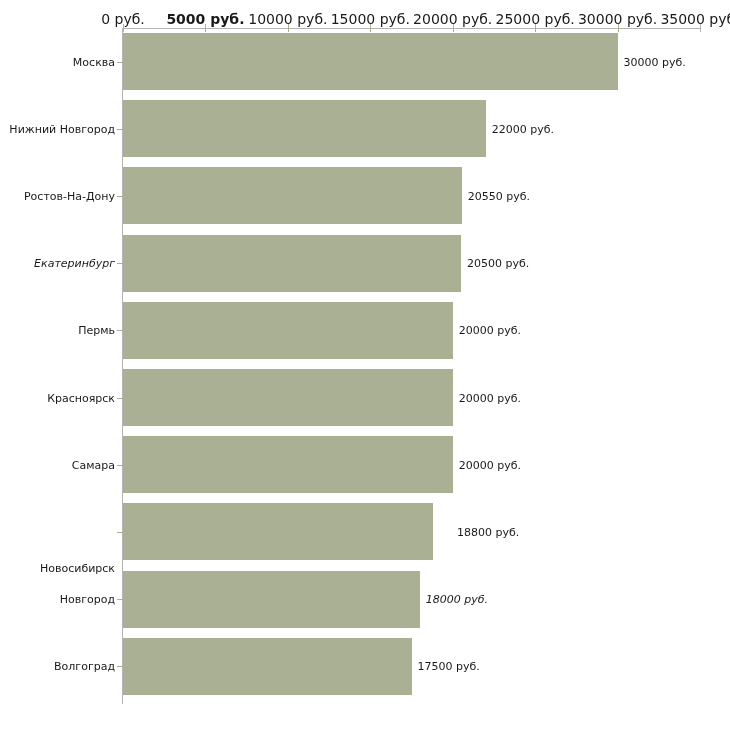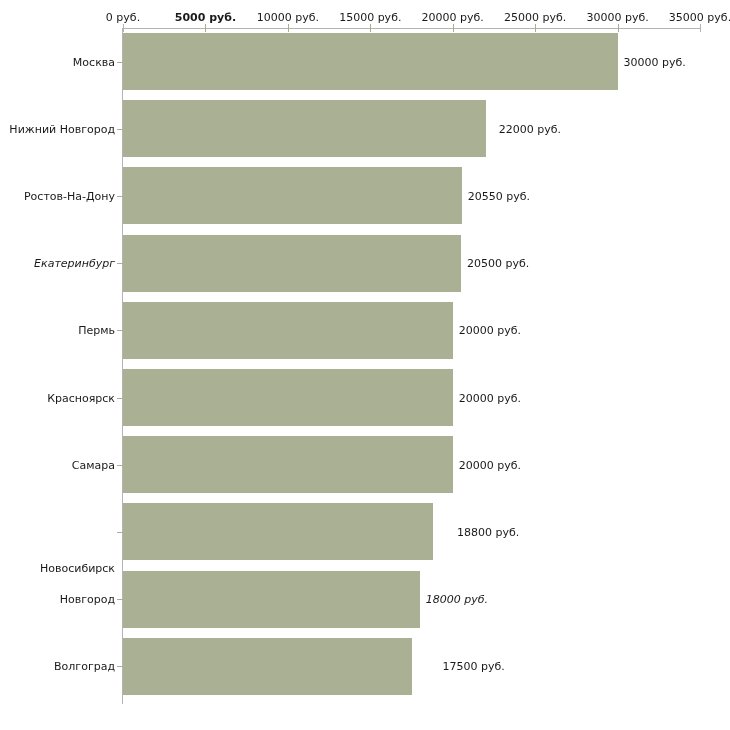--- a/index.html
+++ b/index.html
@@ -53,21 +53,21 @@
   .tick-y {
     position: absolute;
     left: 117px;
     width: 6px;
     height: 1px;
     background: #aab093;
   }
   .xtick-label {
     position: absolute;
     top: 11px;
-    font-size: 11px;
+    font-size: 14px;
     color: #1a1a1a;
     white-space: nowrap;
     transform: translateX(-50%);
     letter-spacing: 0px;
   }
   .cat-label {
     position: absolute;
     right: 615px;        
     font-size: 11px;
     color: #1a1a1a;
@@ -136,33 +136,33 @@
         <div class="cat-label" style="top: 397.5px;">Красноярск</div>
         <div class="cat-label" style="top: 464.7px;">Самара</div>
         <div class="cat-label" style="top: 532px; margin-top: 36px;">Новосибирск</div>
         <div class="cat-label" style="top: 599.1px;">Новгород</div>
         <div class="cat-label" style="top: 666.3px;">Волгоград</div>
       </div>
     <div id="bars-layer">
         <div class="bar" title="Москва: 30000 руб." style="top: 33px; width: 494.571px; height: 57px; background: rgb(170, 176, 147);"></div>
         <div class="bar-value-label" style="left: 623.571px; top: 61.5px;">30000 руб.</div>
         <div class="bar" title="Нижний Новгород: 22000 руб." style="top: 100.2px; width: 362.686px; height: 57px; background: rgb(170, 176, 147);"></div>
-        <div class="bar-value-label" style="left: 491.686px; top: 128.7px; margin-left: 7px;">22000 руб.</div>
+        <div class="bar-value-label" style="left: 491.686px; top: 128.7px;">22000 руб.</div>
         <div class="bar" title="Ростов-На-Дону: 20550 руб." style="top: 167.4px; width: 338.781px; height: 57px; background: rgb(170, 176, 147);"></div>
         <div class="bar-value-label" style="left: 467.781px; top: 195.9px;">20550 руб.</div>
         <div class="bar" title="Екатеринбург: 20500 руб." style="top: 234.6px; width: 337.957px; height: 57px; background: rgb(170, 176, 147);"></div>
         <div class="bar-value-label" style="left: 466.957px; top: 263.1px;">20500 руб.</div>
         <div class="bar" title="Пермь: 20000 руб." style="top: 301.8px; width: 329.714px; height: 57px; background: rgb(170, 176, 147);"></div>
         <div class="bar-value-label" style="left: 458.714px; top: 330.3px;">20000 руб.</div>
         <div class="bar" title="Красноярск: 20000 руб." style="top: 369px; width: 329.714px; height: 57px; background: rgb(170, 176, 147);"></div>
         <div class="bar-value-label" style="left: 458.714px; top: 397.5px;">20000 руб.</div>
         <div class="bar" title="Самара: 20000 руб." style="top: 436.2px; width: 329.714px; height: 57px; background: rgb(170, 176, 147);"></div>
         <div class="bar-value-label" style="left: 458.714px; top: 464.7px;">20000 руб.</div>
         <div class="bar" title="Новосибирск: 18800 руб." style="top: 503.4px; width: 309.931px; height: 57px; background: rgb(170, 176, 147);"></div>
         <div class="bar-value-label" style="left: 457px; top: 531.9px;">18800 руб.</div>
         <div class="bar" title="Челябинск: 18000 руб." style="top: 570.6px; width: 296.743px; height: 57px; background: rgb(170, 176, 147);"></div>
         <div class="bar-value-label" style="left: 425.743px; top: 599.1px; font-style: italic;">18000 руб.</div>
         <div class="bar" title="Волгоград: 17500 руб." style="top: 637.8px; width: 288.5px; height: 57px; background: rgb(170, 176, 147);"></div>
-        <div class="bar-value-label" style="left: 417.5px; top: 666.3px; margin-left: 25px;">17500 руб.</div>
+        <div class="bar-value-label" style="left: 417.5px; top: 666.3px;">17500 руб.</div>
       </div>
 
   </div>
 </div>
 
 </body></html>

